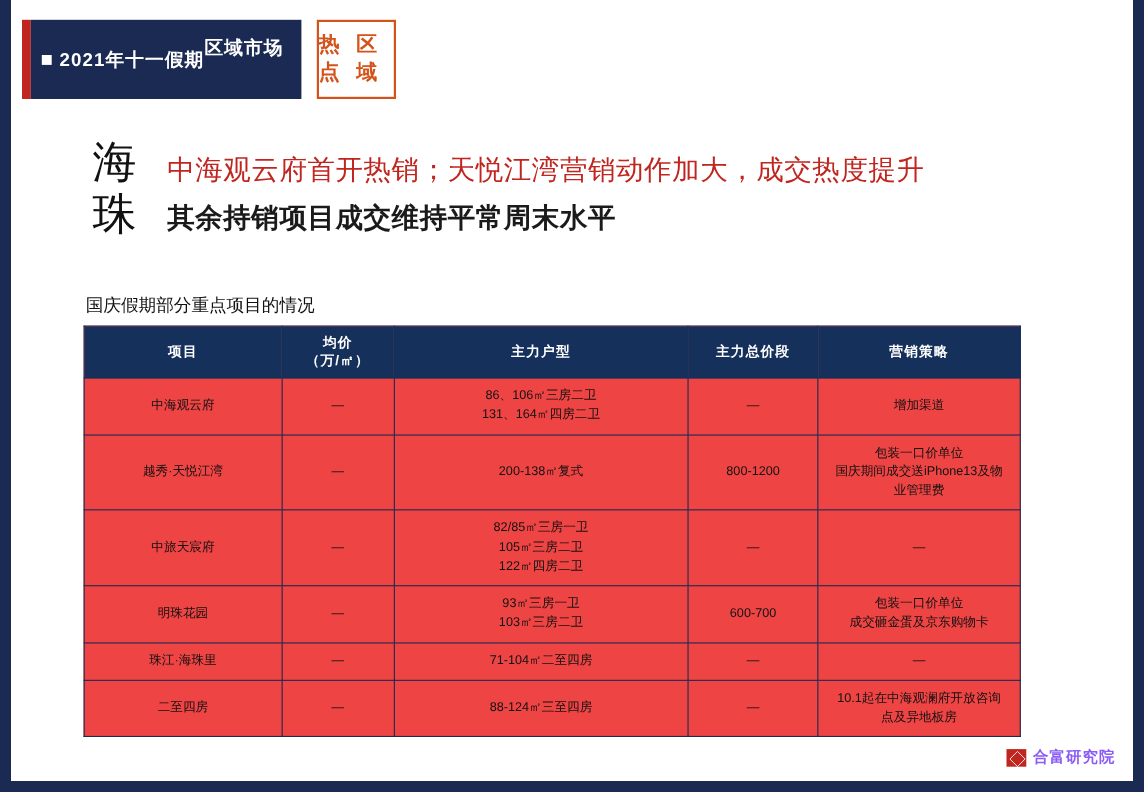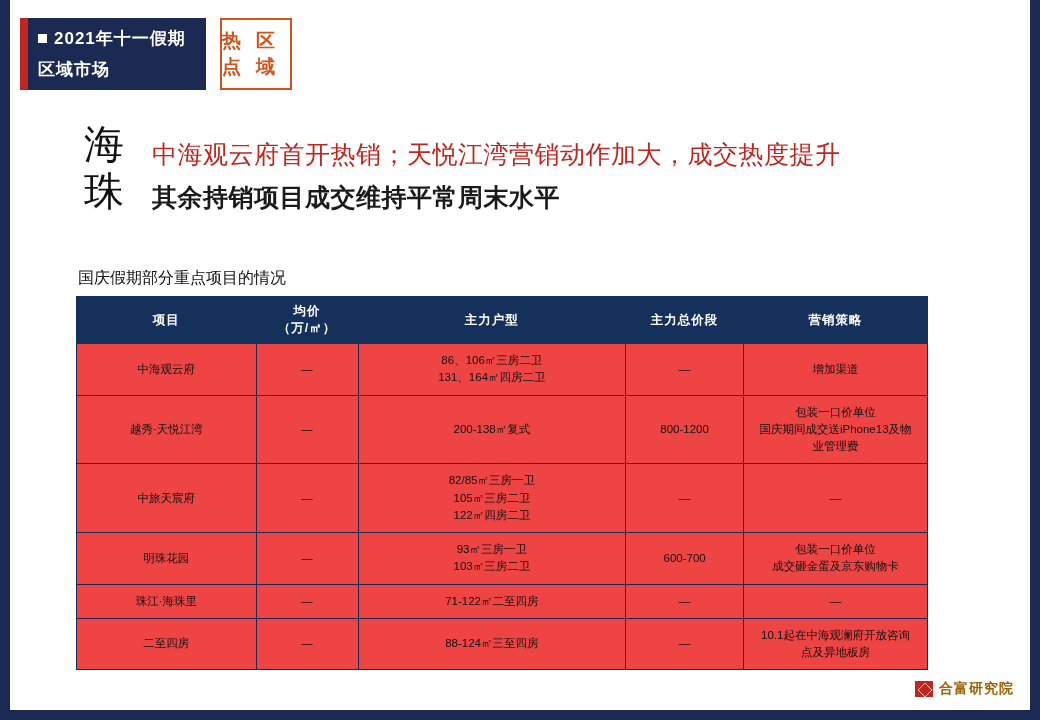--- a/index.html
+++ b/index.html
@@ -30,21 +30,21 @@
     position: absolute; left: 20px; top: 18px; height: 72px;
     display: flex; align-items: stretch;
   }
   .header-redbar {
     width: 8px; background: #c0261f;
   }
   .header-block {
     background: #1b2a52;
     color: #ffffff;
     padding: 6px 16px 6px 10px;
-    display: flex; flex-direction: column; justify-content: center;
+    display: flex; flex-direction: row; justify-content: center;
     min-width: 178px;
   }
   .header-line1 {
     font-size: 17px; font-weight: bold; letter-spacing: 1px;
     display: flex; align-items: center;
   }
   .sq-icon {
     display: inline-block; width: 9px; height: 9px; background: #ffffff;
     margin-right: 7px;
   }
@@ -60,21 +60,21 @@
     padding: 4px 0;
   }
   .hot-badge div {
     color: #d4531a; font-weight: bold; font-size: 19px; letter-spacing: 3px;
     line-height: 1.35;
   }
   
   .district {
     position: absolute; left: 78px; top: 124px;
     width: 52px;
-    font-family: Liberation Mono, monospace;
+    font-family: Liberation Serif, serif;
     font-size: 40px;
     color: #111111;
     line-height: 1.18;
     text-align: center;
     letter-spacing: 0;
   }
   
   .headline {
     position: absolute; left: 152px; top: 138px; width: 880px;
   }
@@ -152,21 +152,21 @@
     width: 18px; height: 16px; background: #c0261f; margin-right: 6px;
     position: relative;
   }
   .logo-mark:after {
     content: "";
     position: absolute; left: 3px; top: 2px; width: 12px; height: 12px;
     border: 1.5px solid #ffffff;
     transform: rotate(45deg) scale(0.75);
   }
   .logo-text {
-    font-size: 14px; font-weight: bold; color: #a16207; letter-spacing: 1px;
+    font-size: 14px; font-weight: bold; color: #8b5cf6; letter-spacing: 1px;
   }
 </style>
 </head>
 <body>
 
 <div class="frame-left"></div>
 <div class="frame-right"></div>
 <div class="frame-bottom"></div>
 
 <div class="header-wrap">
@@ -258,21 +258,21 @@
         <td class="col-total">600-700</td>
         <td class="col-strategy cell-multiline">
           <div>包装一口价单位</div>
           <div>成交砸金蛋及京东购物卡</div>
         </td>
       </tr>
       <tr>
         <td class="col-name">珠江·海珠里</td>
         <td class="col-price">—</td>
         <td class="col-type cell-multiline">
-          <div>71-122㎡二至四房</div>
+          <div>71-104㎡二至四房</div>
         </td>
         <td class="col-total">—</td>
         <td class="col-strategy cell-multiline">
           <div>—</div>
         </td>
       </tr>
       <tr>
         <td class="col-name">二至四房</td>
         <td class="col-price">—</td>
         <td class="col-type cell-multiline">

